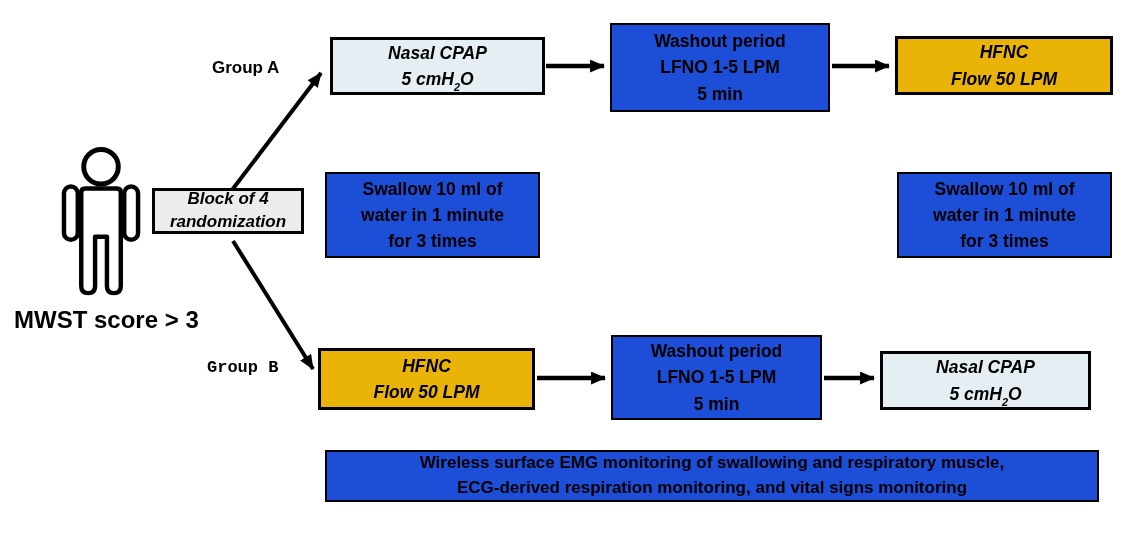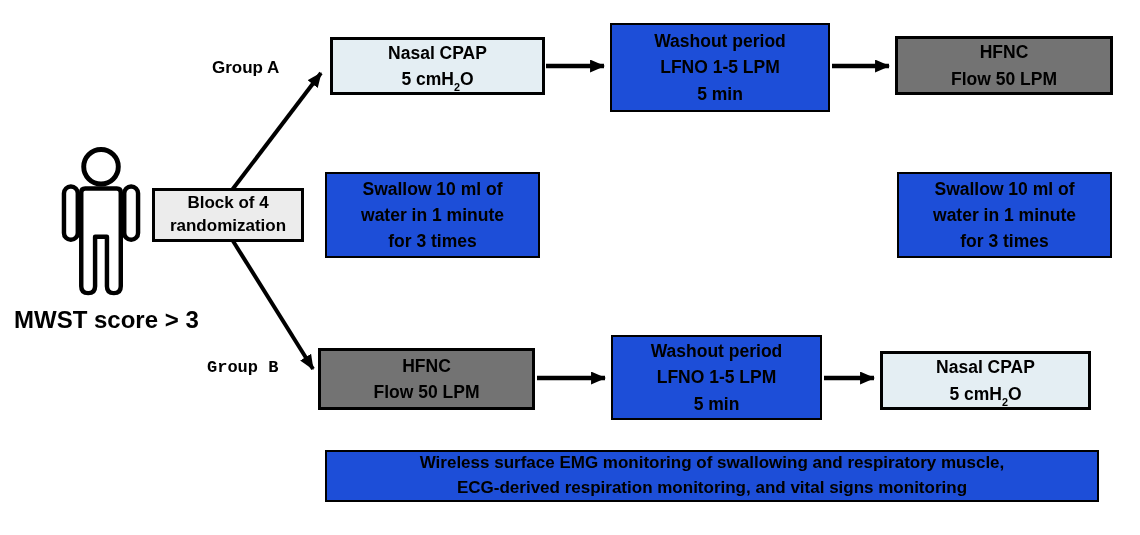--- a/index.html
+++ b/index.html
@@ -19,29 +19,29 @@
     background: #1d4ed8;
     border: 2px solid #000000;
     display: flex;
     flex-direction: column;
     justify-content: center;
     align-items: center;
     text-align: center;
     font-size: 17.5px;
     line-height: 1.5;
   }
-  .bw3 { border-width: 3px; }
+  .bw3 { border-width: 3px; font-style: italic; }
   .fill-blue { background: #e4eef3; }
-  .fill-pink { background: #737373; }
+  .fill-pink { background: #eab308; }
   .fill-gray { background: #ececec; }
 
   #box-cpap-a      { left: 330px; top: 37px;  width: 215px; height: 58px; }
   #box-washout-a   { left: 610px; top: 23px;  width: 220px; height: 89px; }
   #box-hfnc-a      { left: 895px; top: 36px;  width: 218px; height: 59px; }
-  #box-random      { left: 152px; top: 188px; width: 152px; height: 54px; font-size: 17px; line-height: 1.35; }
+  #box-random      { left: 152px; top: 188px; width: 152px; height: 46px; font-size: 17px; line-height: 1.35; }
   #box-swallow-a   { left: 325px; top: 172px; width: 215px; height: 86px; }
   #box-swallow-b   { left: 897px; top: 172px; width: 215px; height: 86px; }
   #box-hfnc-b      { left: 318px; top: 348px; width: 217px; height: 62px; }
   #box-washout-b   { left: 611px; top: 335px; width: 211px; height: 85px; }
   #box-cpap-b      { left: 880px; top: 351px; width: 211px; height: 59px; }
   #box-monitoring  { left: 325px; top: 450px; width: 774px; height: 52px; font-size: 17px; line-height: 1.45; }
 
   .floating-label {
     position: absolute;
     font-size: 17px;

